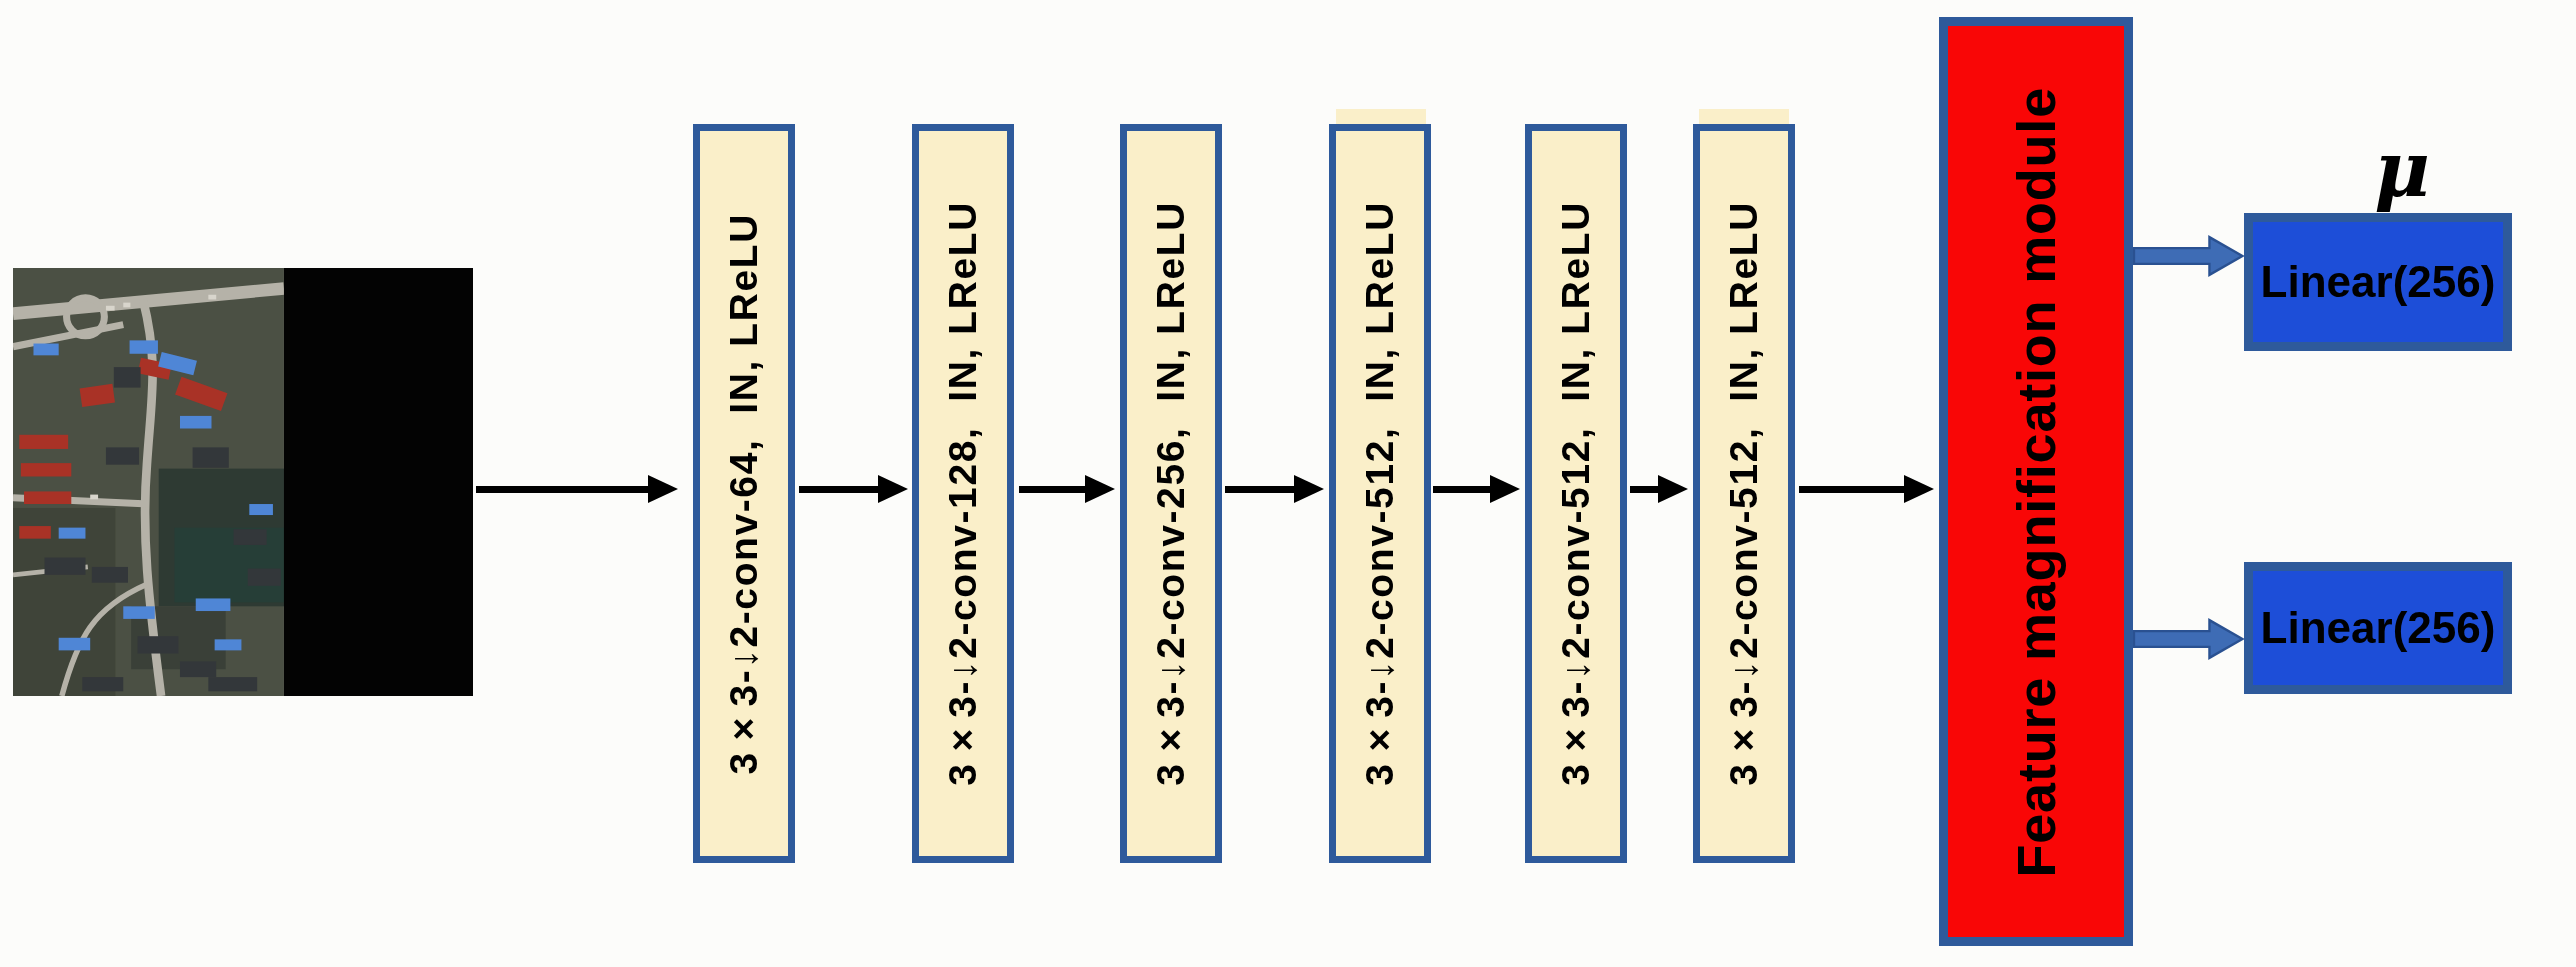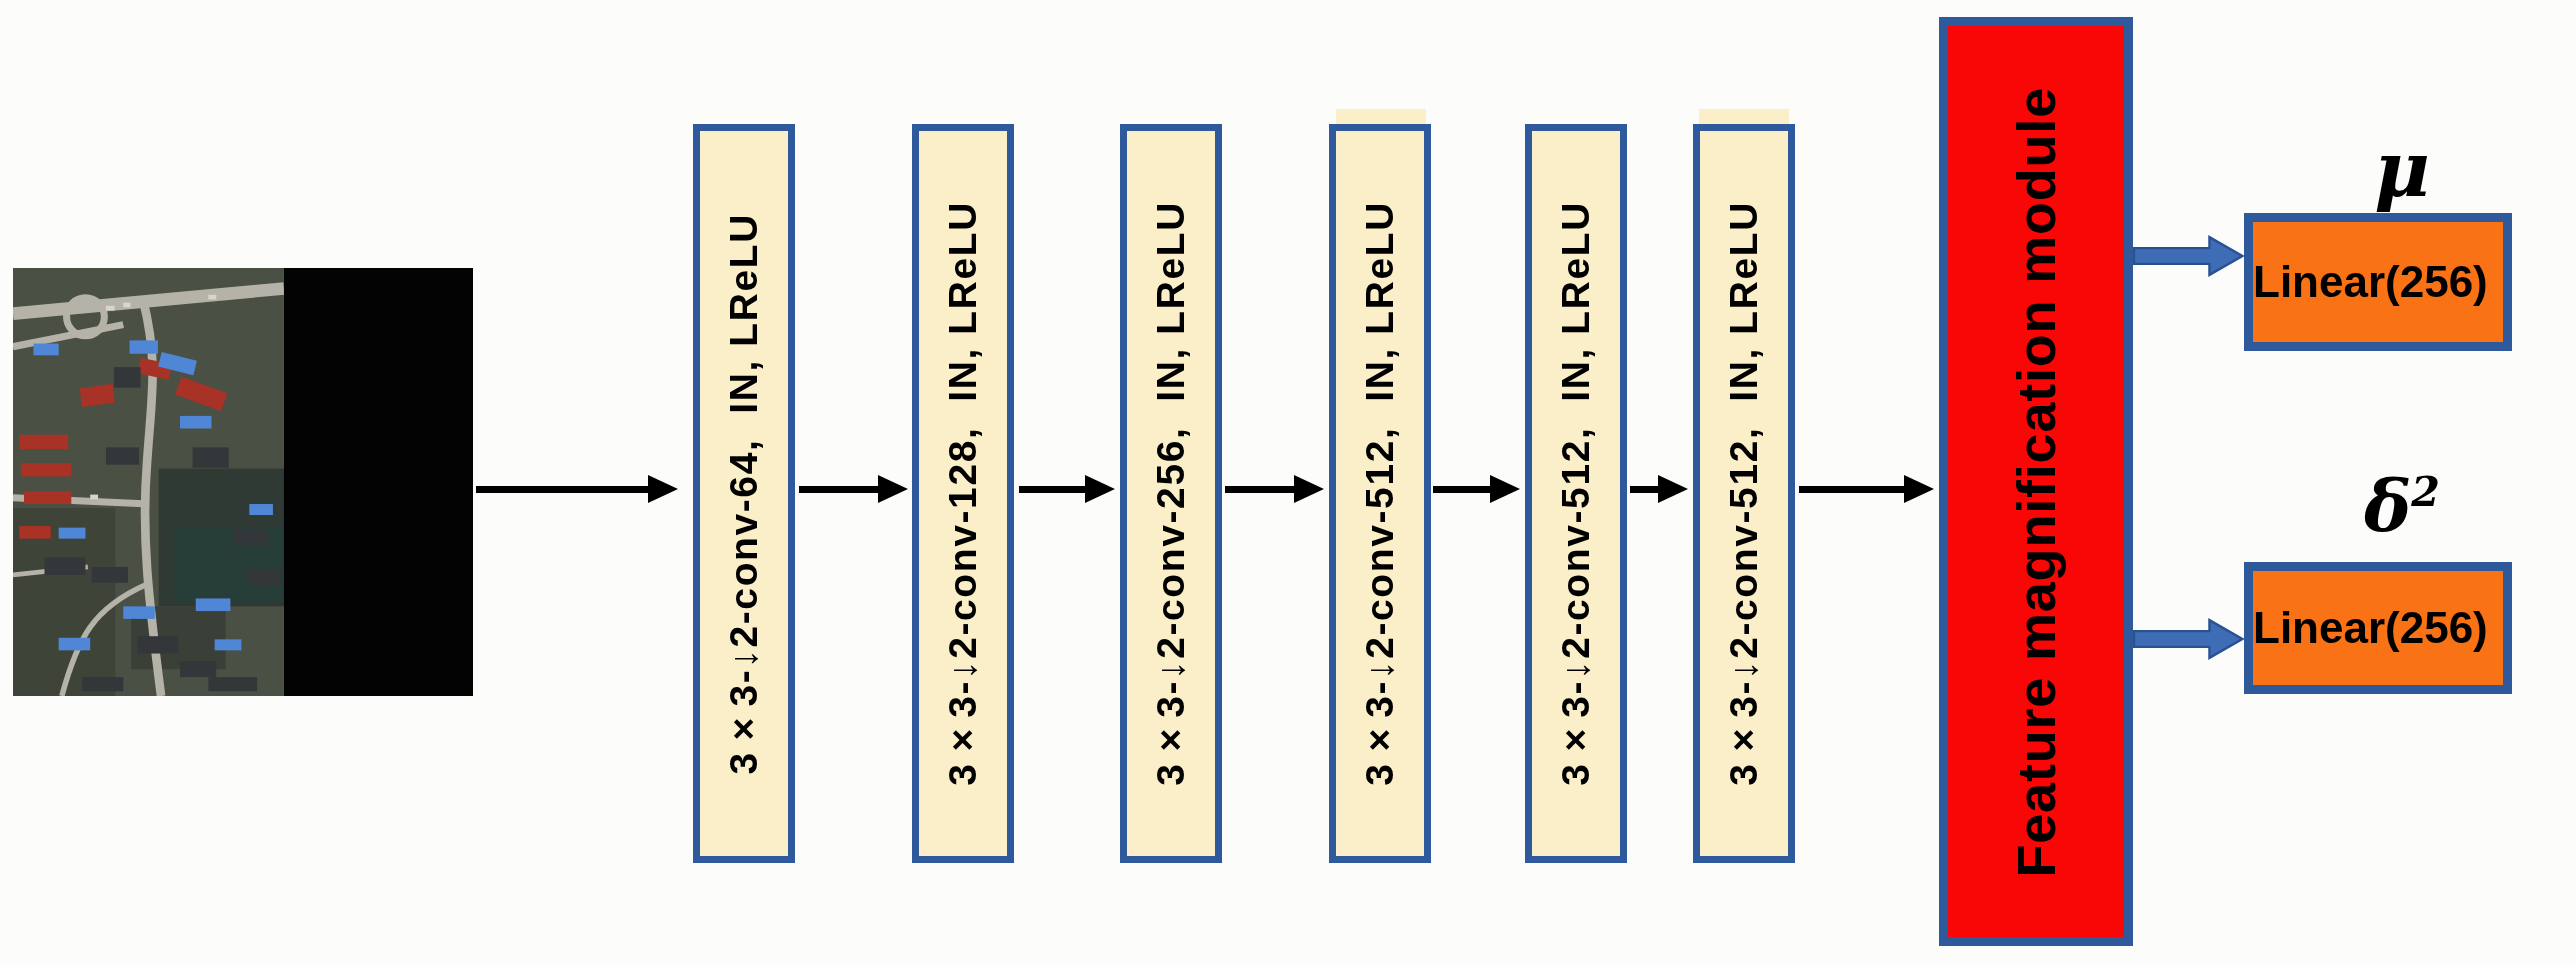--- a/index.html
+++ b/index.html
@@ -41,23 +41,23 @@
     background:var(--module-fill);border:9.5px solid var(--module-border);box-sizing:border-box;
     display:flex;align-items:center;justify-content:center;}
   .module .vtext{writing-mode:vertical-rl;transform:rotate(180deg);white-space:pre;
     font-weight:bold;font-size:54px;letter-spacing:0.8px;color:var(--text);
     font-family:"Liberation Sans",sans-serif;}
 
   
   .blue-arrow{position:absolute;left:2133px;width:112px;height:44px;}
 
   
-  .linear{position:absolute;left:2244px;width:268px;background:#f97316;
+  .linear{position:absolute;left:2244px;width:268px;background:#1d4ed8;
     border:9.5px solid var(--layer-border);box-sizing:border-box;
-    display:flex;align-items:center;}
+    display:flex;align-items:center;justify-content:center;}
   .linear .ltext{font-weight:bold;font-size:44px;color:var(--text);
     font-family:"Liberation Sans",sans-serif;}
 
   
   .sym{position:absolute;left:2268px;width:268px;text-align:center;color:var(--text);
     font-family:"DejaVu Serif","Liberation Serif",serif;font-style:italic;font-weight:bold;
     line-height:1;}
   .sym.mu{top:132px;font-size:76px;}
   .sym.delta{top:471px;font-size:71px;}
   .sym sup{font-size:58%;vertical-align:super;}
@@ -187,21 +187,20 @@
   </div>
 
   <svg class="blue-arrow" style="top:234px" viewBox="0 0 142 56">
     <polygon points="1,18 97,18 97,4 139,28 97,52 97,38 1,38" fill="#3E6CB5" stroke="#2A5191" stroke-width="3"></polygon>
   </svg>
   <svg class="blue-arrow" style="top:617px" viewBox="0 0 142 56">
     <polygon points="1,18 97,18 97,4 139,28 97,52 97,38 1,38" fill="#3E6CB5" stroke="#2A5191" stroke-width="3"></polygon>
   </svg>
 
   <div class="sym mu"><span>μ</span><sup></sup></div>
-  <div class="sym delta"><span>δ</span><sup>2</sup></div>
 
   <div class="linear" style="top:213px;height:138px">
     <span class="ltext">Linear(256)</span>
   </div>
   <div class="linear" style="top:562px;height:132px">
     <span class="ltext">Linear(256)</span>
   </div>
 
 </div>
 

